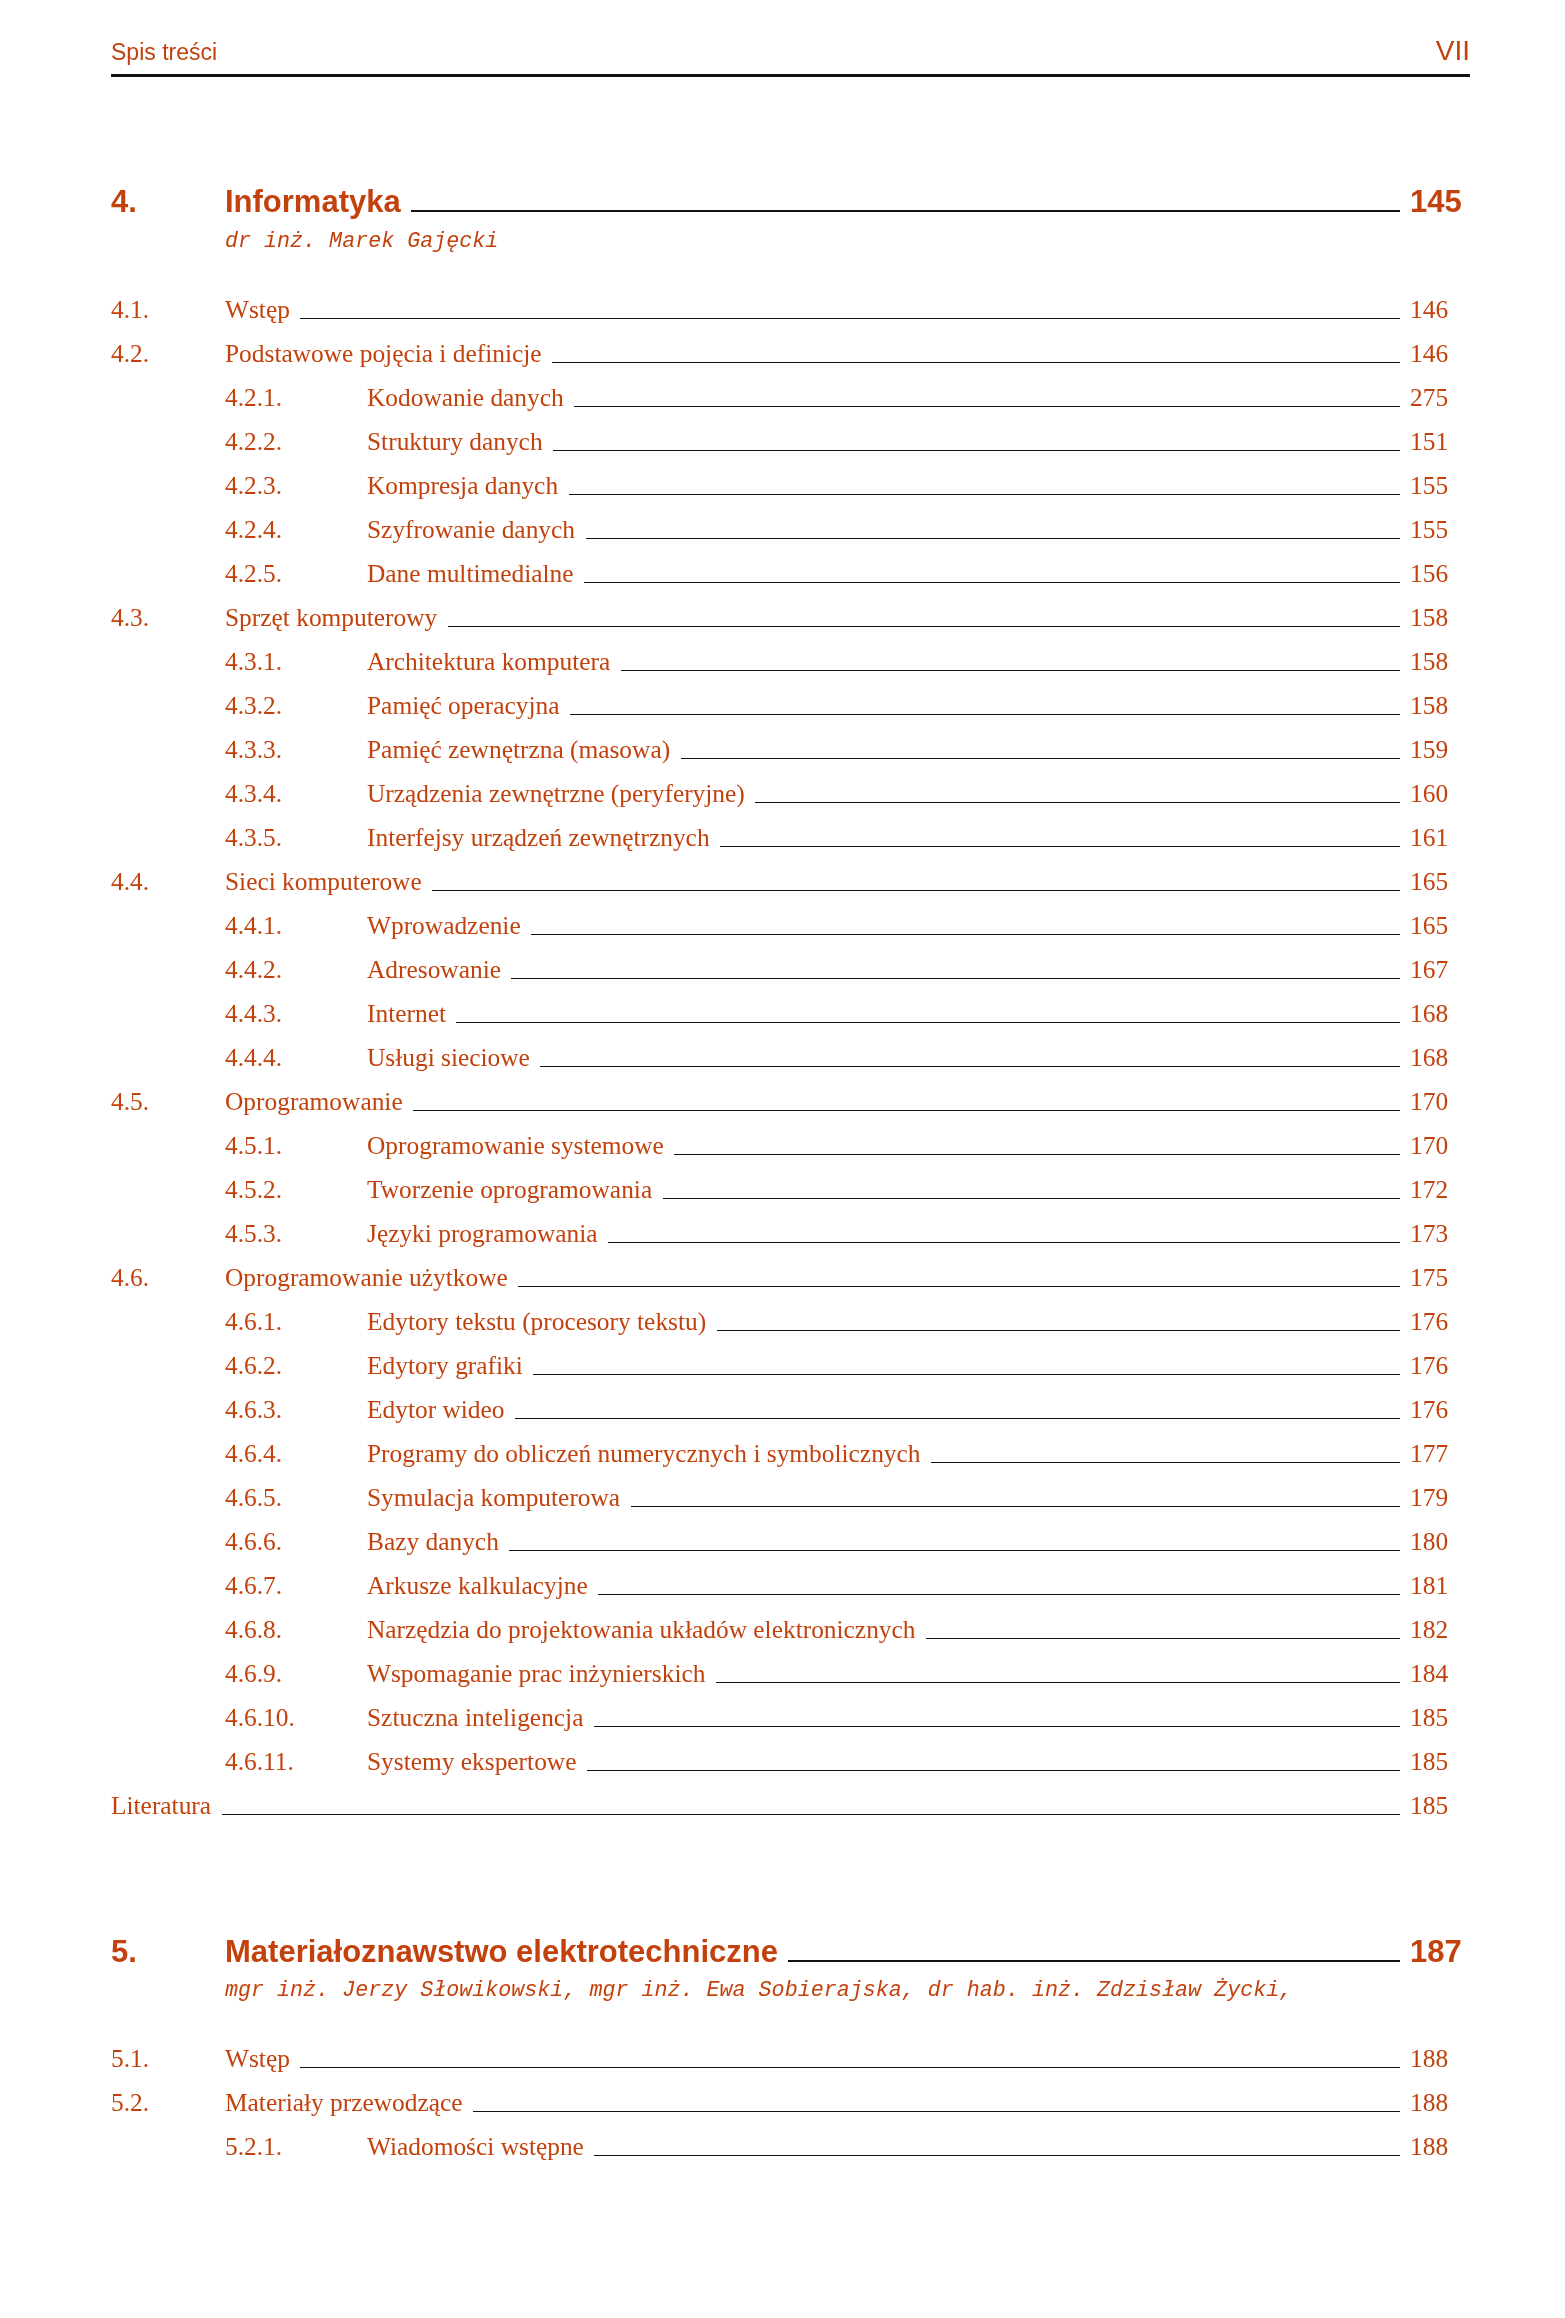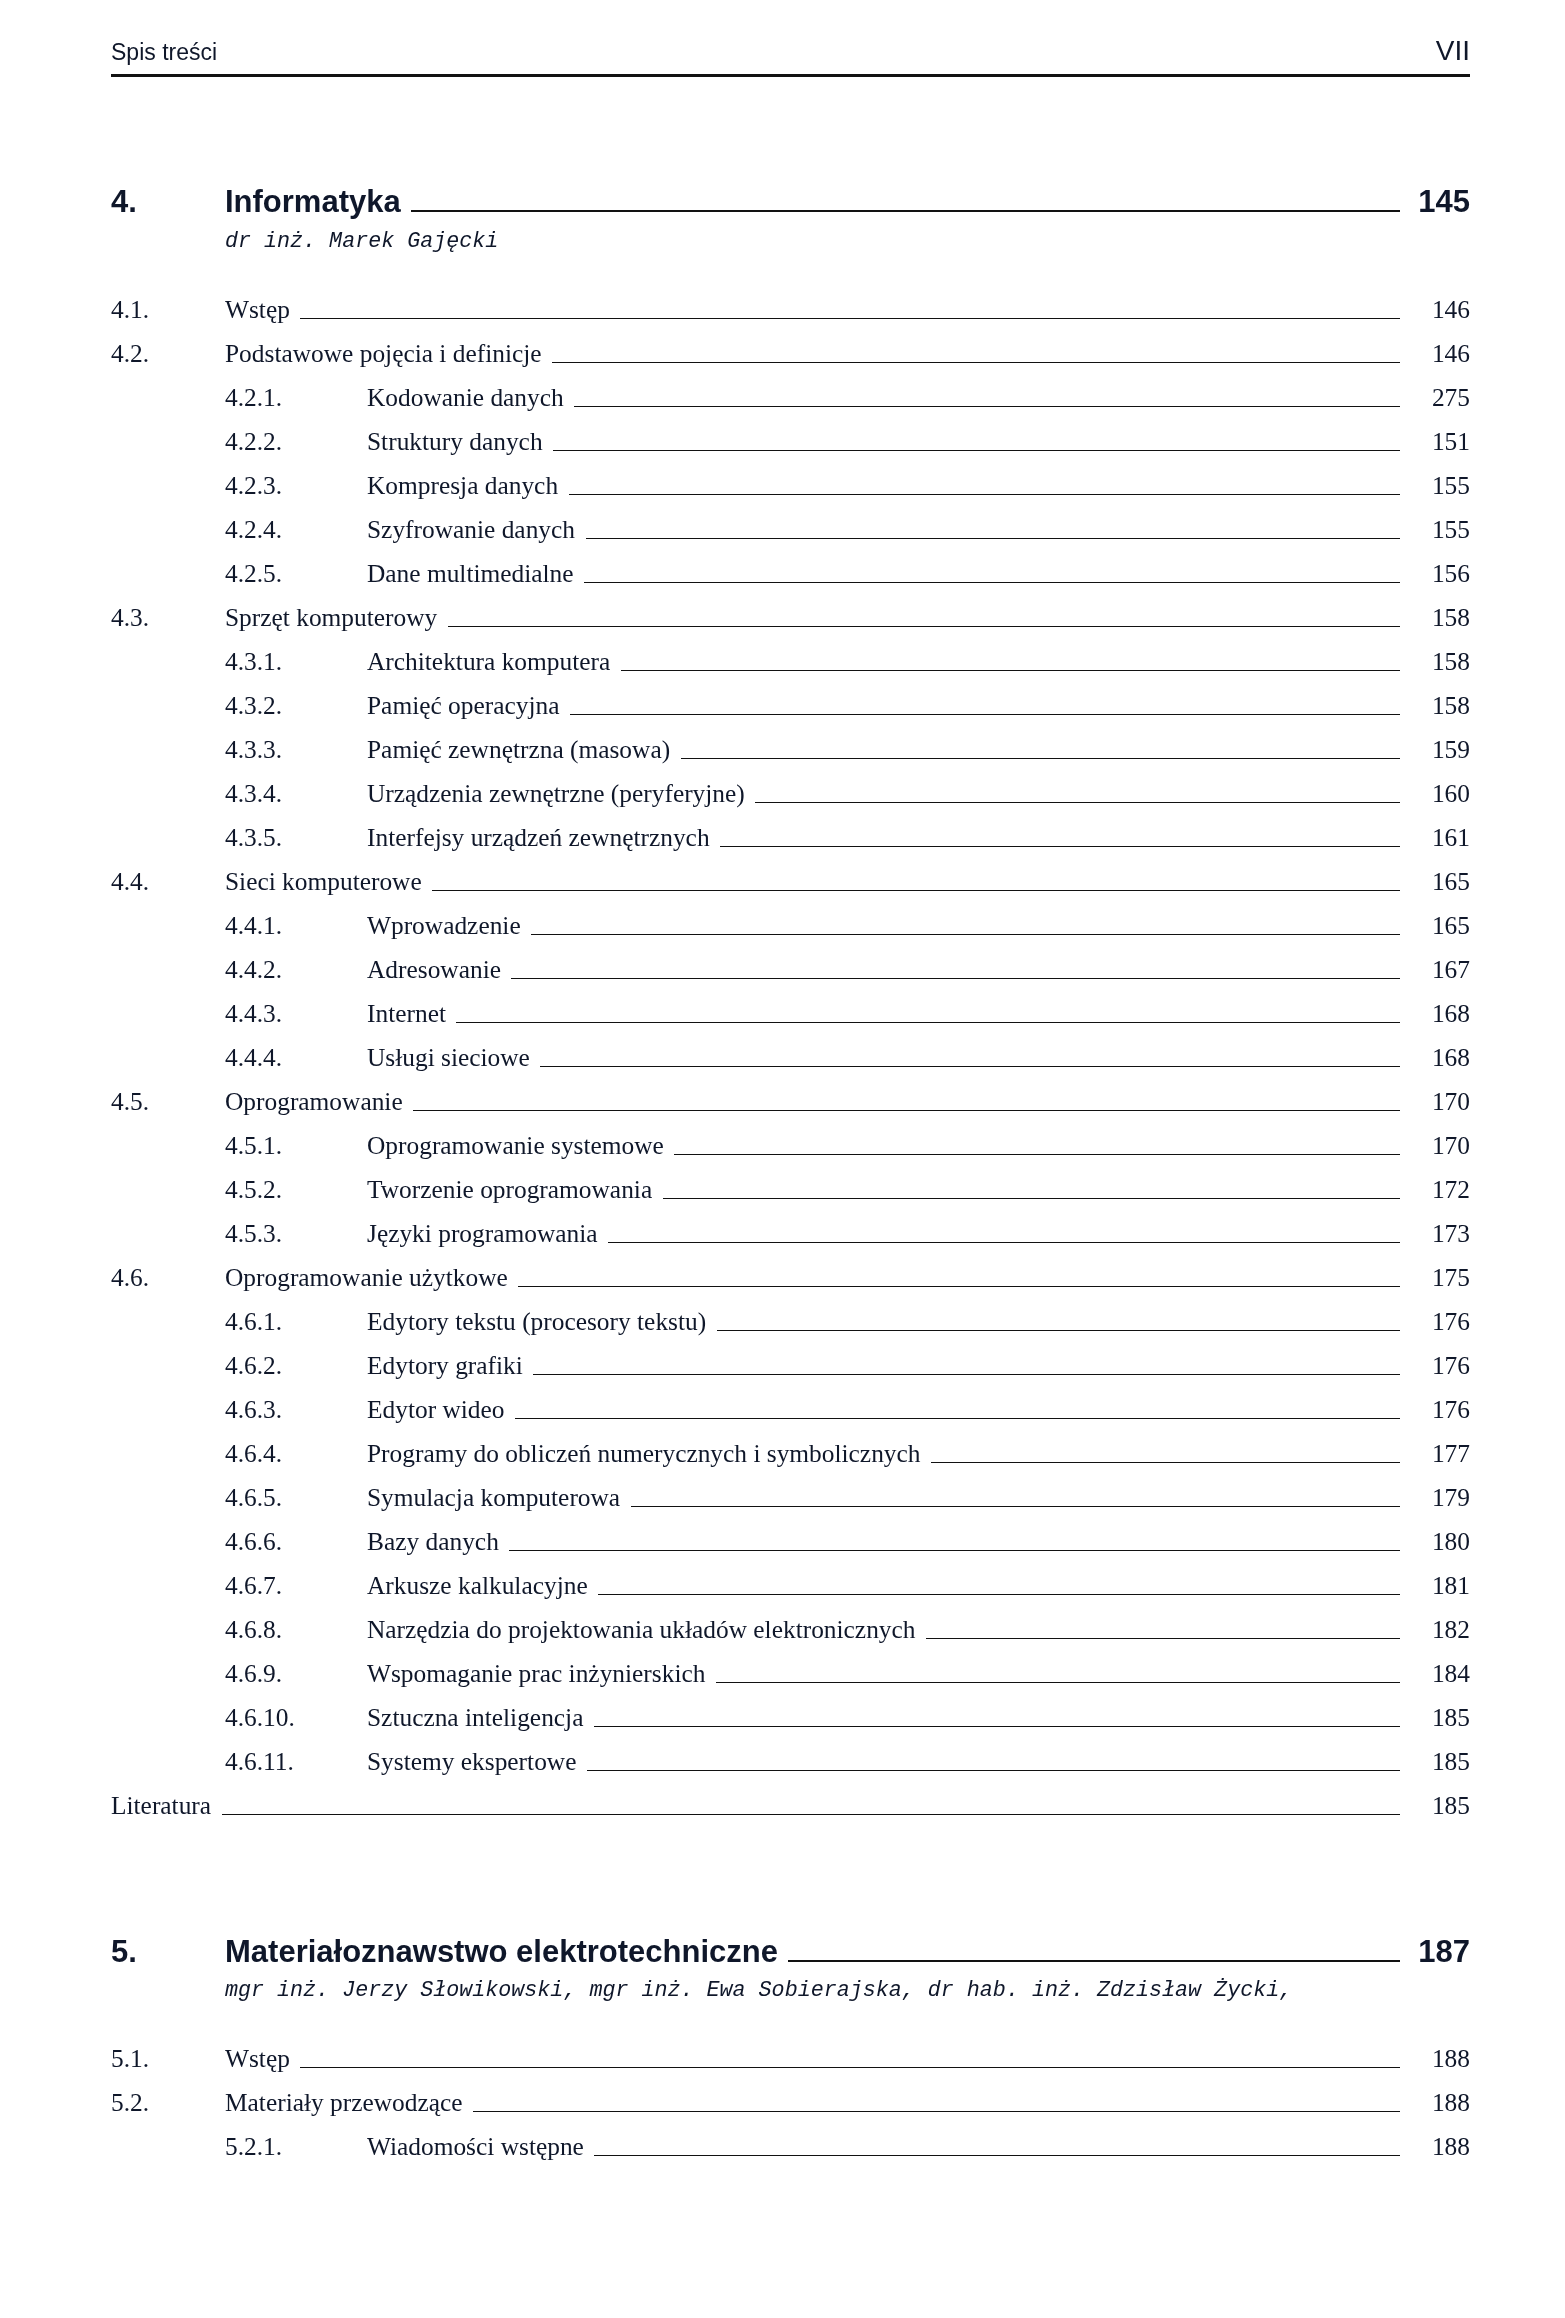--- a/index.html
+++ b/index.html
@@ -6,21 +6,21 @@
     margin: 0;
     padding: 0;
     background: #ffffff;
   }
   .sheet {
     position: relative;
     width: 1565px;
     height: 2319px;
     box-sizing: border-box;
     background: #ffffff;
-    color: #0f172a;
+    color: #c2410c;
     padding: 37px 95px 45px 111px;
     overflow: hidden;
     font-family: "Liberation Serif", serif;
   }
   
   .toc-header {
     display: flex;
     justify-content: space-between;
     align-items: flex-end;
     border-bottom: 3px solid #121212;
@@ -75,21 +75,21 @@
     margin: 0 10.5px 12px 10.5px;
     height: 0;
   }
   .chapter-heading .leader {
     border-bottom-width: 2.2px;
     margin-bottom: 9px;
   }
   .pgnum {
     width: 60px;
     flex-shrink: 0;
-    text-align: right;
+    text-align: left;
     white-space: nowrap;
   }
 </style>
 </head>
 <body>
 
 <div class="sheet">
   <header class="toc-header">
     <span class="header-title">Spis treści</span>
     <span class="header-page">VII</span>

